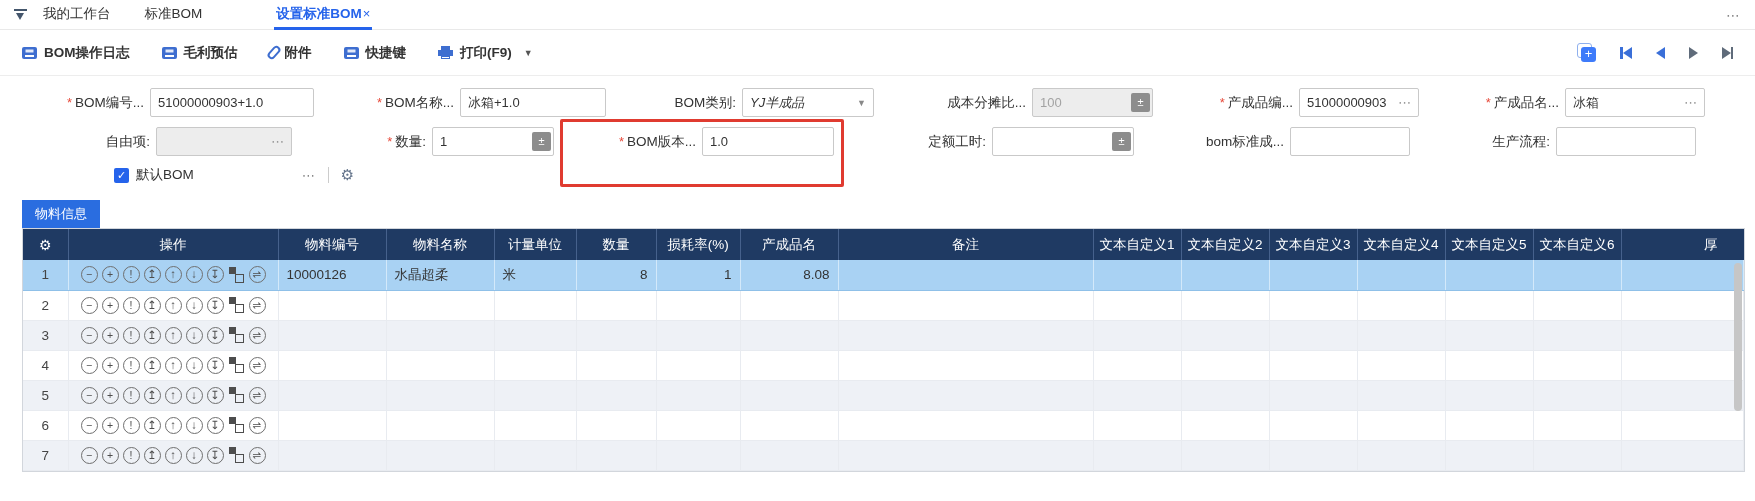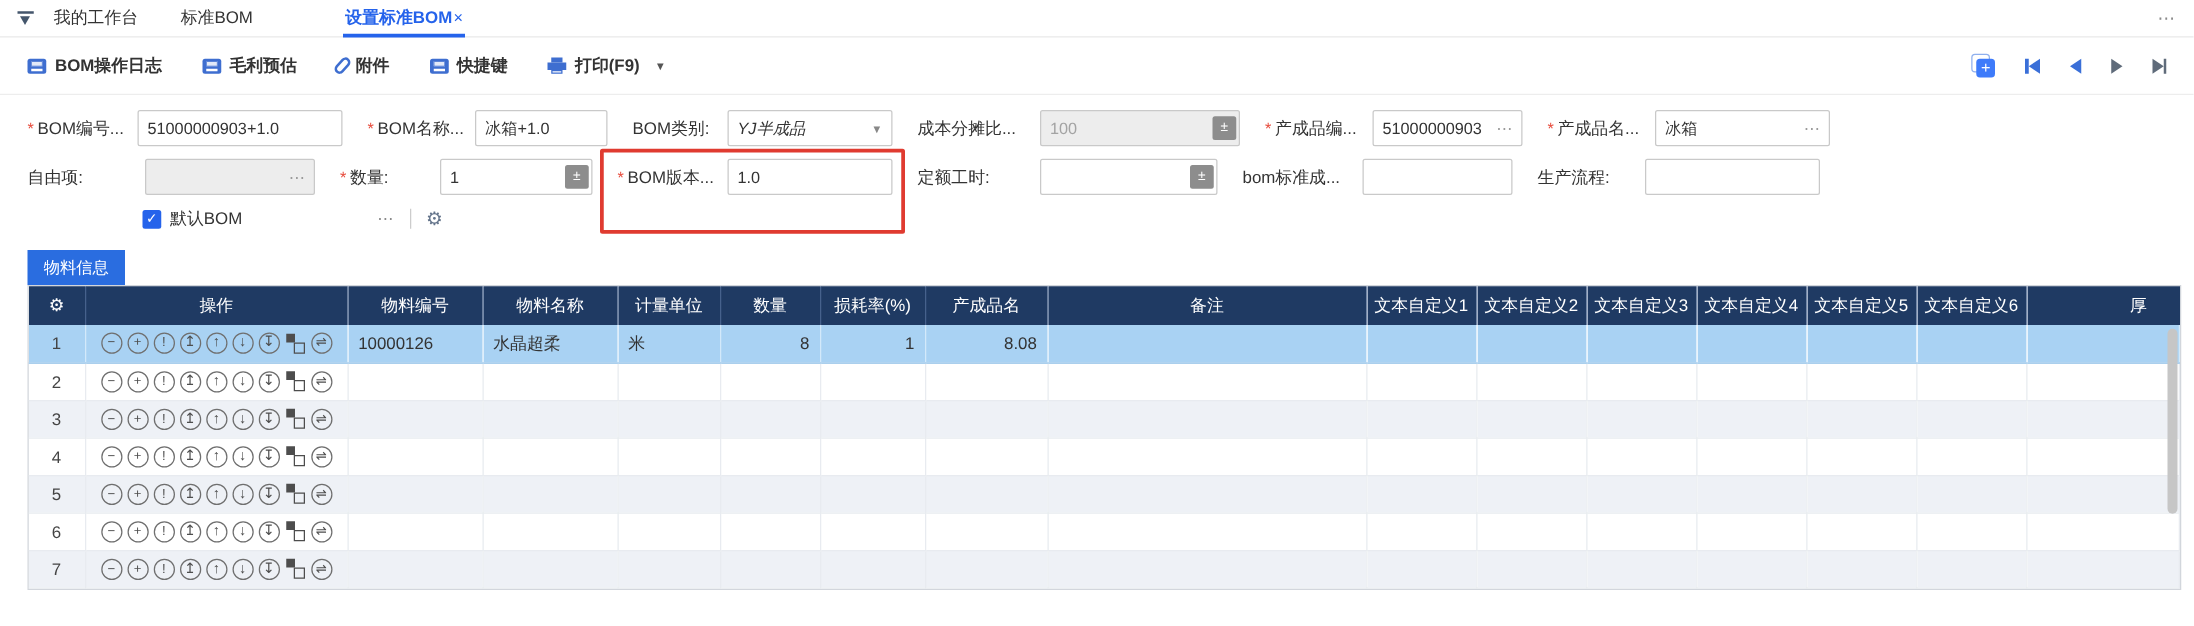--- a/index.html
+++ b/index.html
@@ -38,21 +38,21 @@
   .tri { width:0; height:0; border-top:6px solid transparent; border-bottom:6px solid transparent; }
   .tri.left.blue { border-right:9px solid #3a6fd8; }
   .tri.right.gray { border-left:9px solid #5f6b7a; }
   .bar { width:2.5px; height:12px; }
   .bar.blue { background:#3a6fd8; } .bar.gray { background:#5f6b7a; }
 
   
   .form { padding:12px 0 0 22px; }
   .frow { display:flex; align-items:center; margin-bottom:10px; }
   .fgroup { display:flex; align-items:center; margin-right:20px; position:relative; }
-  .flabel { text-align:left; font-size:13.5px; color:#333; margin-right:6px; white-space:nowrap; }
+  .flabel { text-align:right; font-size:13.5px; color:#333; margin-right:6px; white-space:nowrap;margin-left:40px; }
   .star { color:#e74a3b; margin-right:3px; font-size:13px; }
   .iwrap { display:flex; align-items:center; height:29px; border:1px solid #c9c9c9; border-radius:2px; background:#fff; padding:0 2px 0 7px; }
   .iwrap input { border:none; outline:none; background:transparent; font-size:13px; color:#333; width:100%; height:100%; font-family:inherit; }
   .iwrap.disabled { background:#ededed; }
   .iwrap.disabled input { color:#a3a3a3; }
   .calc-btn { flex:none; width:19px; height:19px; background:#8d8d8d; border-radius:2px; color:#fff; font-size:11px; line-height:18px; text-align:center; cursor:pointer; margin-left:4px; }
   .dots-btn { flex:none; color:#9a9a9a; font-size:13px; padding:0 4px; cursor:pointer; letter-spacing:1px; }
   .sel-val { flex:1; font-size:13px; color:#333;font-style:italic; }
   .sel-caret { flex:none; font-size:9px; color:#888; padding:0 5px; cursor:pointer; }
   .red-hi::after { content:""; position:absolute; left:-14px; right:-10px; top:-8px; bottom:-31px; border:3.5px solid #e03b30; border-radius:2px; pointer-events:none; }
@@ -149,34 +149,34 @@
 <div class="form">
   <div class="frow">
     <div class="fgroup">
       <span class="flabel" style="min-width:82px"><span class="star">*</span><span>BOM编号...</span></span>
       <span class="iwrap" style="width:164px">
           <input value="51000000903+1.0" style="">
         </span>
     </div>
     <div class="fgroup">
       <span class="flabel" style="min-width:80px"><span class="star">*</span><span>BOM名称...</span></span>
-      <span class="iwrap" style="width:106px">
+      <span class="iwrap" style="width:146px">
           <input value="冰箱+1.0" style="">
         </span>
     </div>
     <div class="fgroup">
       <span class="flabel" style="min-width:70px">BOM类别:</span>
       <span class="iwrap" style="width:132px">
         <span class="sel-val">YJ半成品</span>
         <span class="sel-caret">▼</span>
       </span>
     </div>
     <div class="fgroup">
       <span class="flabel" style="min-width:92px">成本分摊比...</span>
-      <span class="iwrap disabled" style="width:160px">
+      <span class="iwrap disabled" style="width:121px">
           <input disabled="" value="100" style="">
           <span class="calc-btn">±</span>
         </span>
     </div>
     <div class="fgroup">
       <span class="flabel" style="min-width:80px"><span class="star">*</span><span>产成品编...</span></span>
       <span class="iwrap" style="width:120px">
           <input value="51000000903" style="">
           <span class="dots-btn">⋯</span>
         </span>

